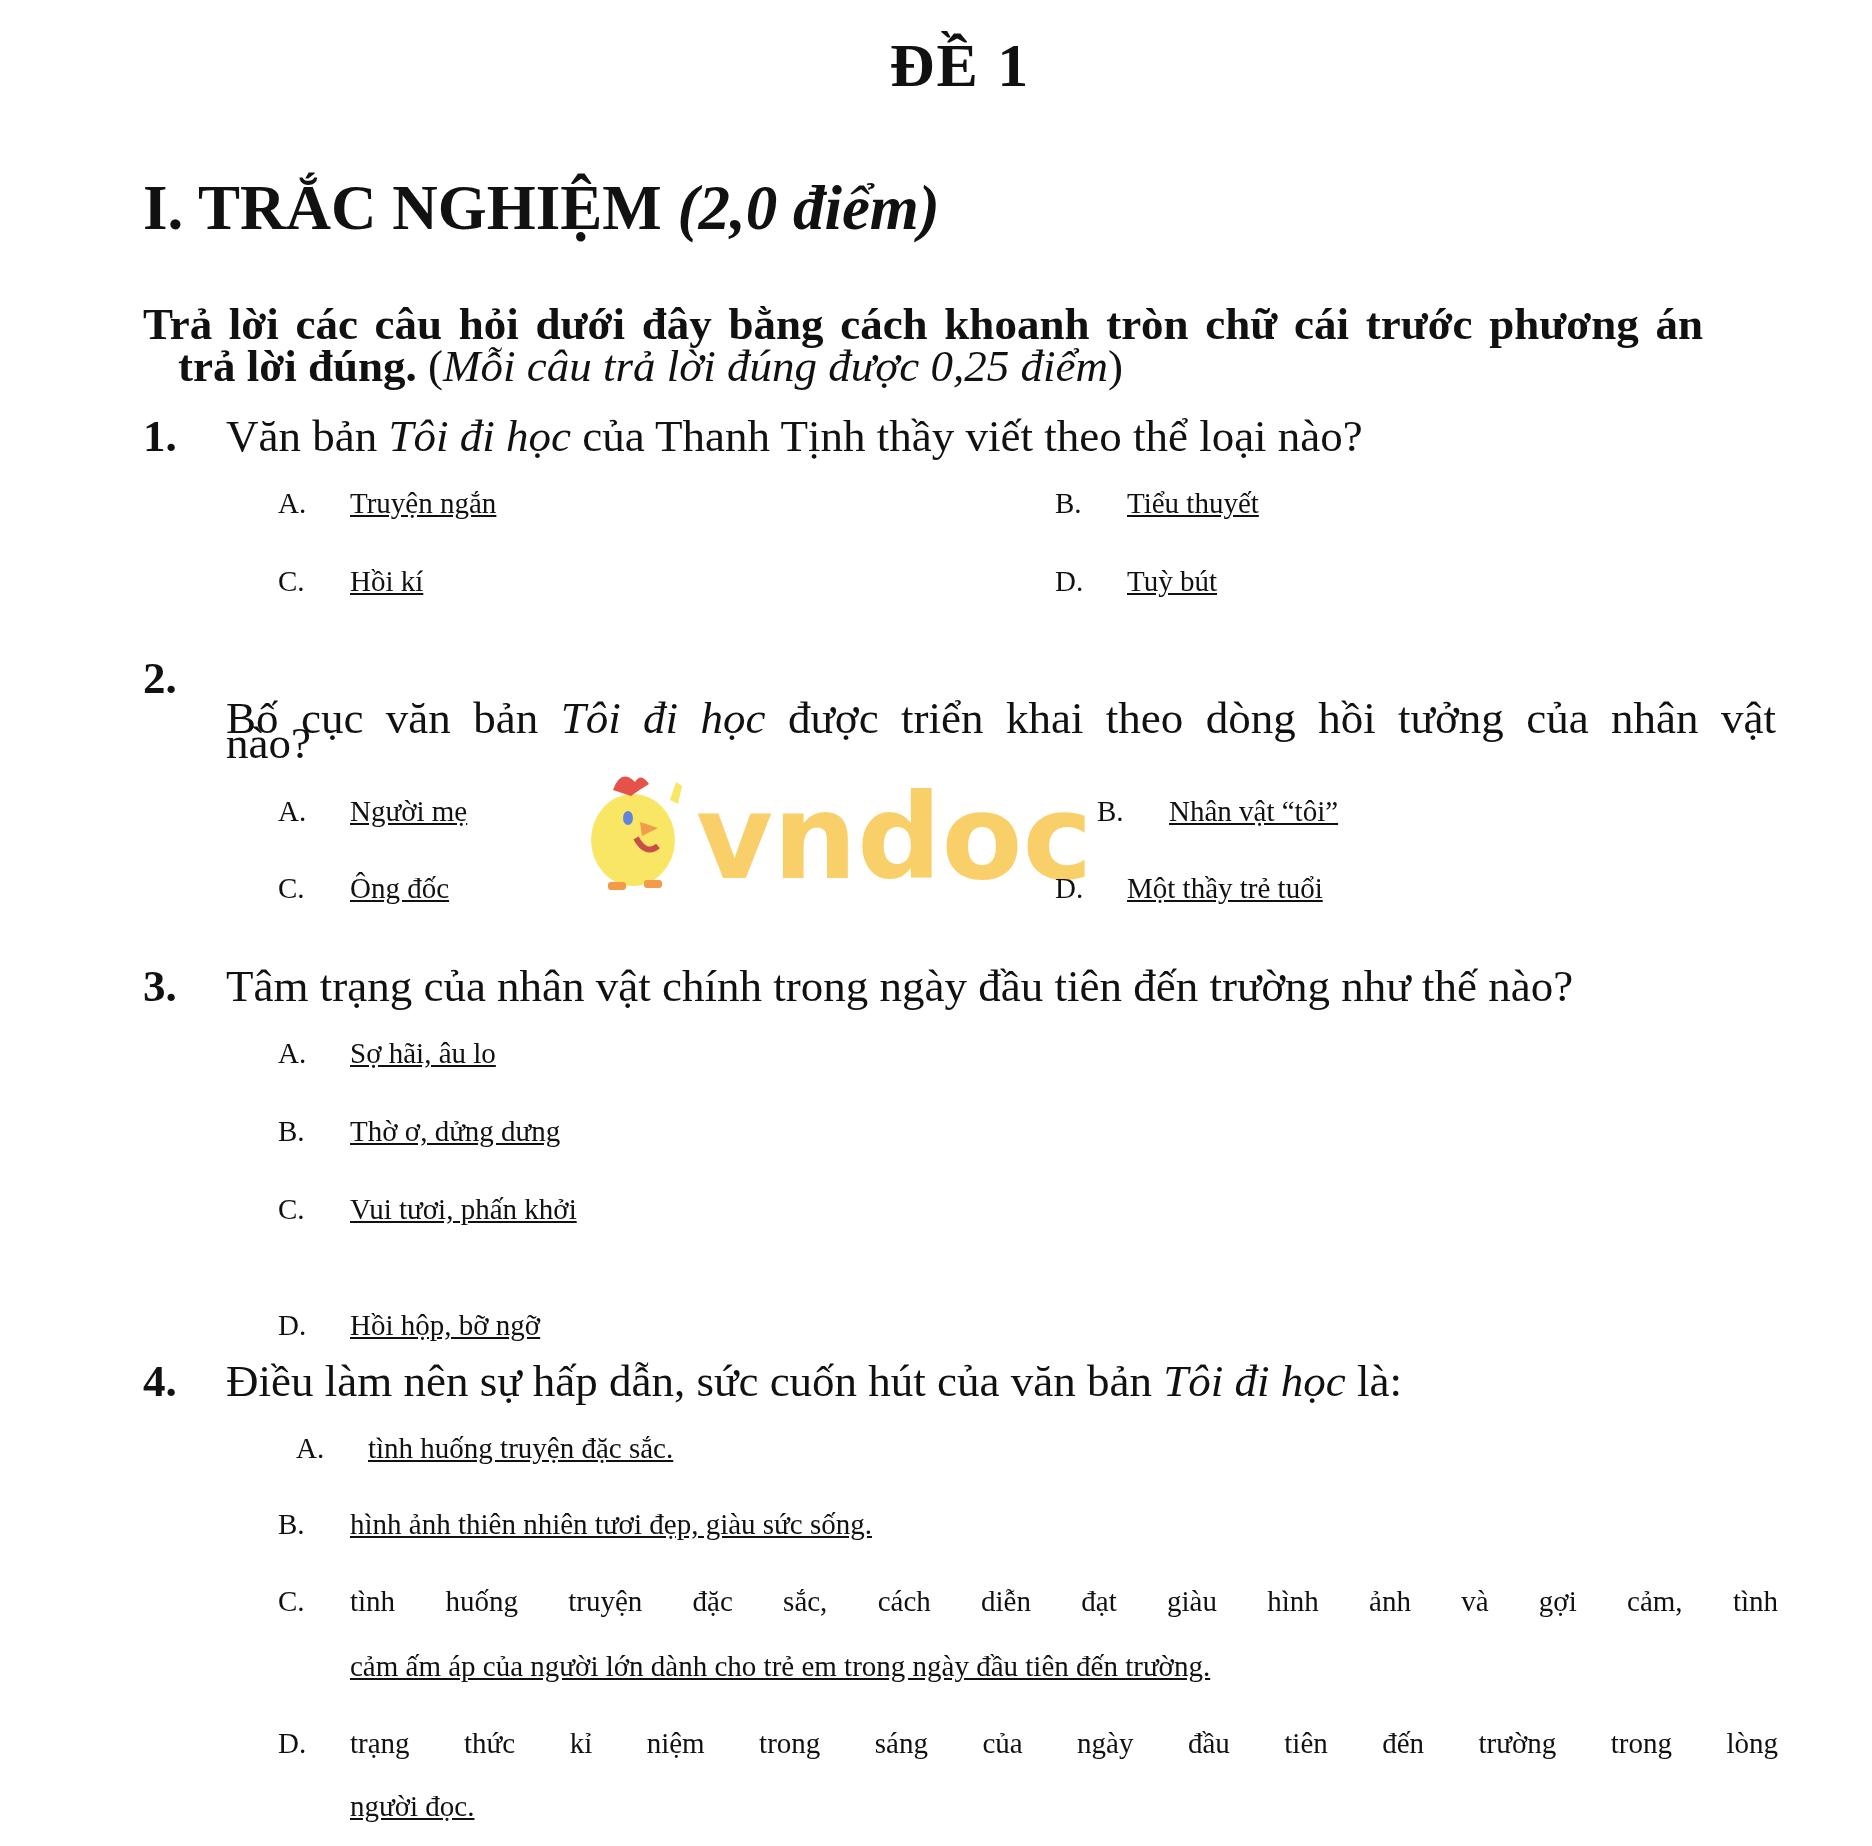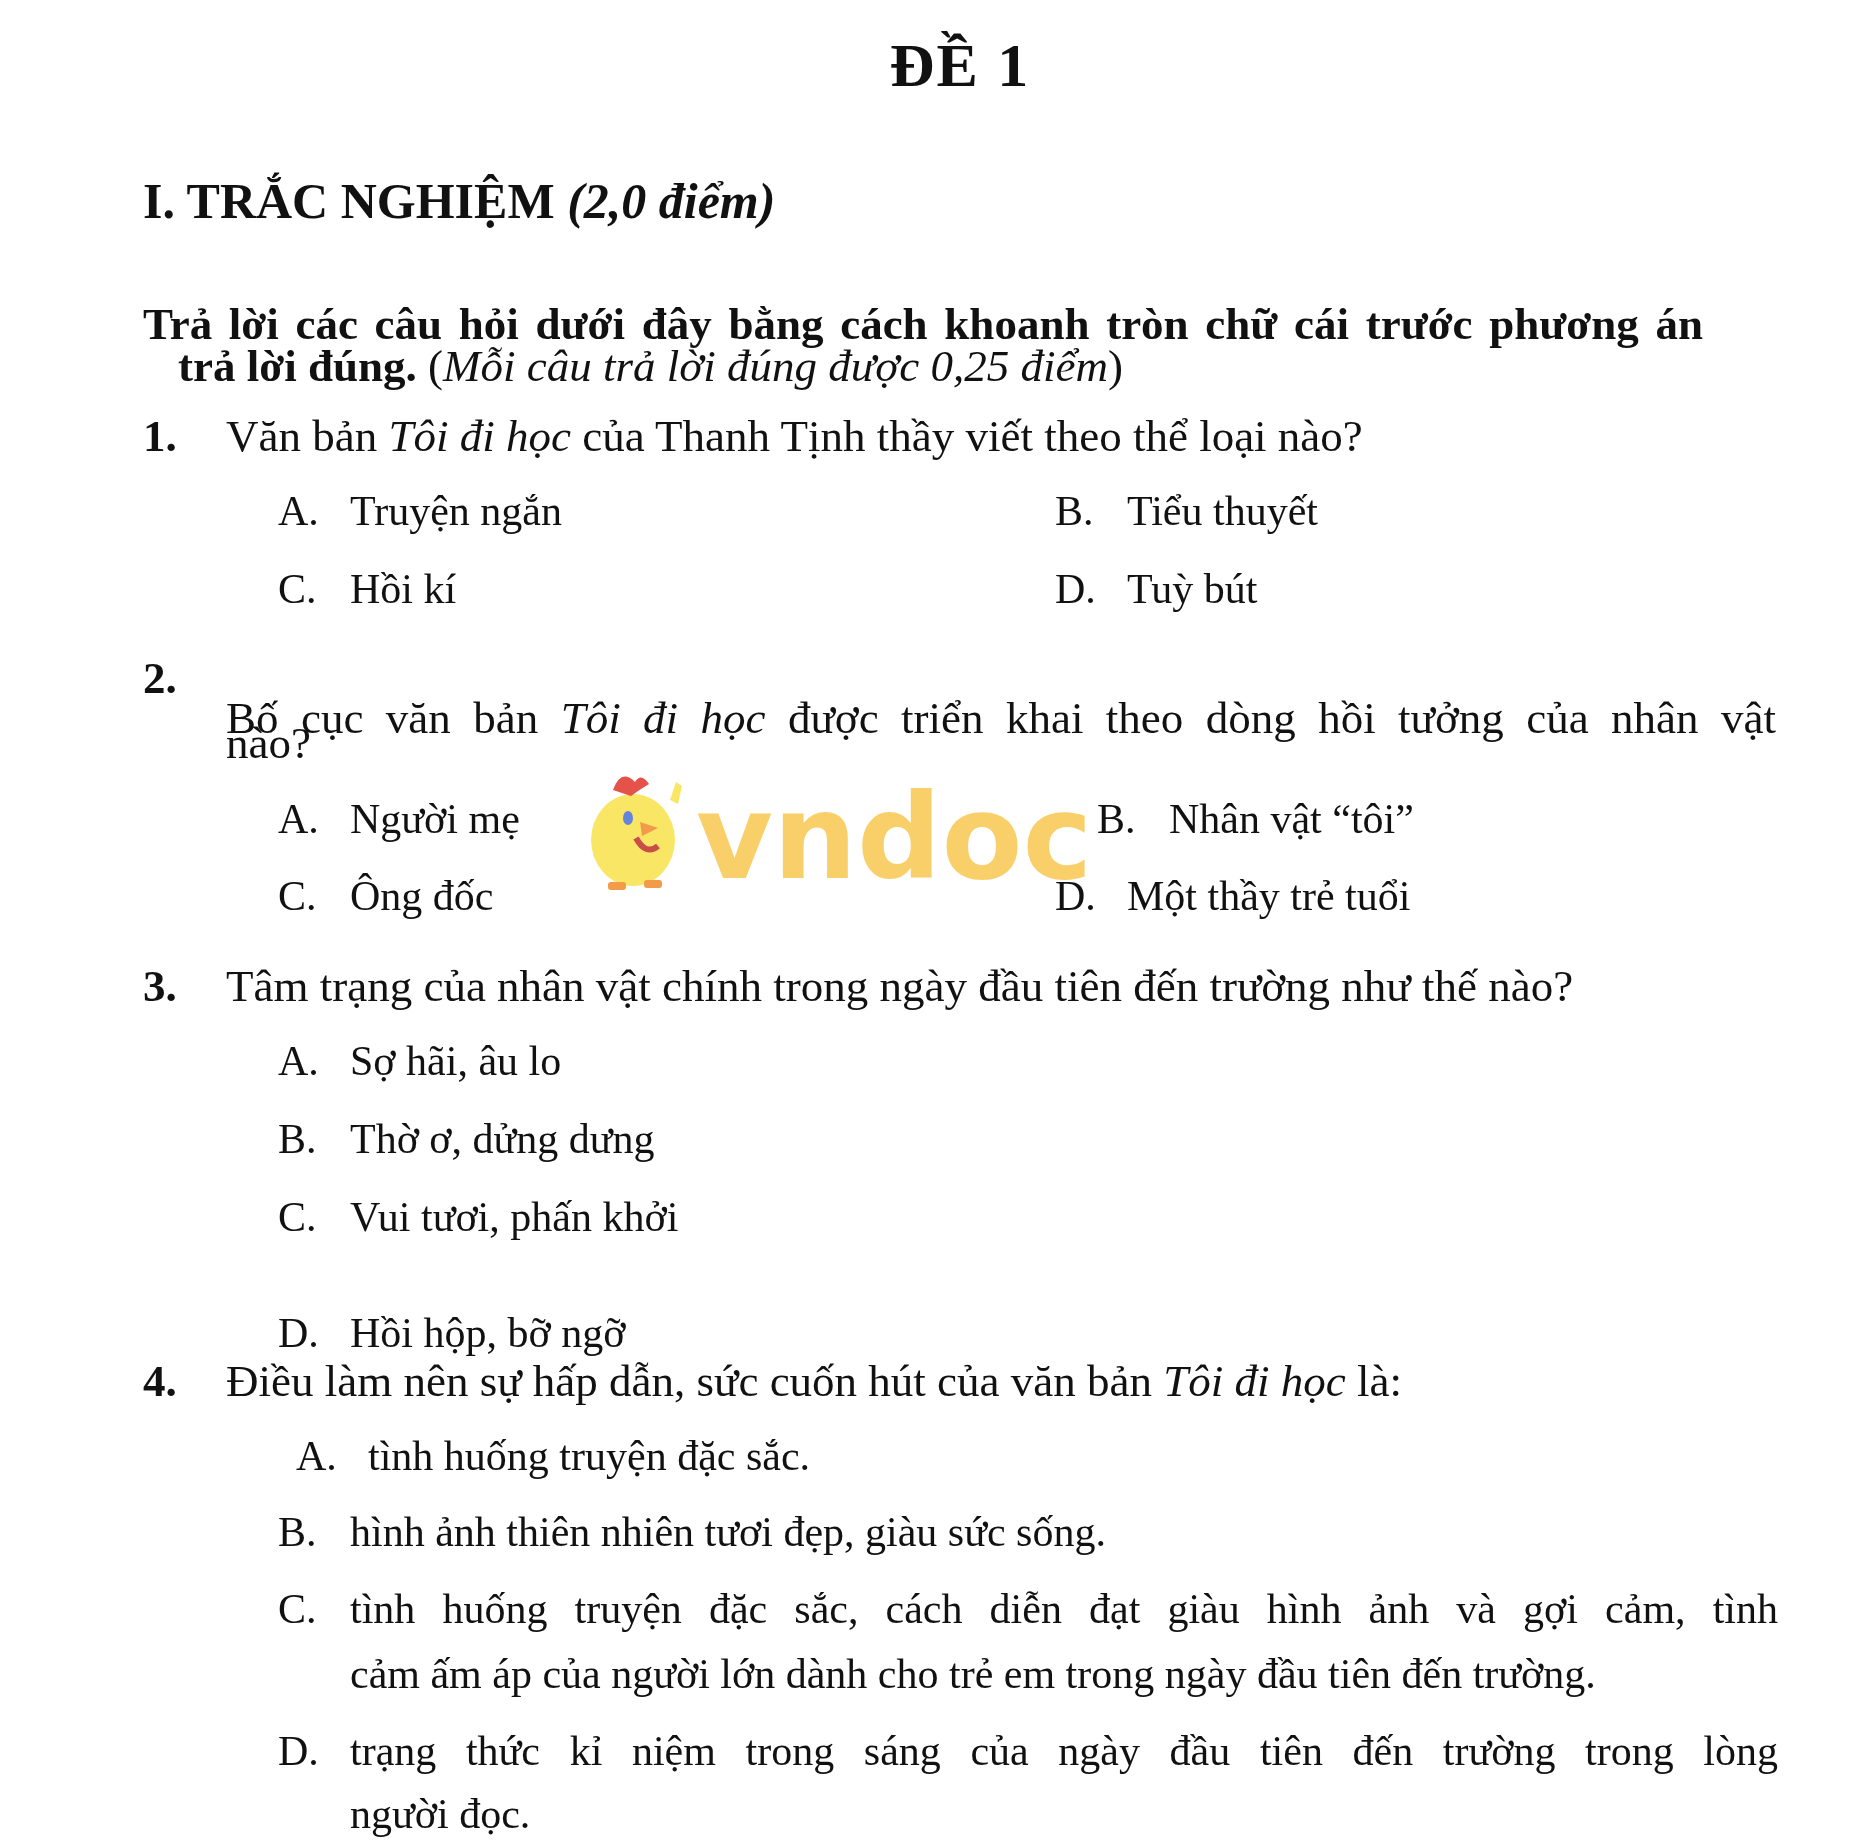--- a/index.html
+++ b/index.html
@@ -3,28 +3,28 @@
 <meta charset="utf-8">
 <style>
   html, body { margin: 0; padding: 0; }
   body {
     width: 1872px; height: 1846px; background: #ffffff; color: #111111;
     font-family: "Liberation Serif", "DejaVu Serif", serif;
     position: relative; overflow: hidden;
   }
   .abs { position: absolute; white-space: nowrap; }
   .title { left: 0; width: 1920px; text-align: center; top: 30px; font-size: 62px; font-weight: bold; letter-spacing: 2px; }
-  .section { left: 143px; top: 172px; font-size: 50px; font-weight: bold; }
+  .section { left: 143px; top: 172px; font-size: 63px; font-weight: bold; }
   .section i { font-weight: bold; }
   .instr { left: 143px; font-size: 45px; font-weight: bold; }
   .instr .note { font-weight: normal; font-style: italic; }
   .q { font-size: 45px; }
   .q .num { position: absolute; left: 143px; font-weight: bold; }
   .q .text { position: absolute; left: 226px; }
-  .opt { font-size: 42px; }
+  .opt { font-size: 29px; text-decoration: underline; }
   .opt .letter { display: inline-block; width: 72px; }
   .just { text-align: justify; text-align-last: justify; width: 1560px; margin-top: 40px; }
   .watermark { position: absolute; left: 578px; top: 760px; width: 520px; height: 140px; opacity: 0.85; }
 </style>
 </head>
 <body>
 
 <div class="abs title">ĐỀ 1</div>
 
 <div class="abs section">

